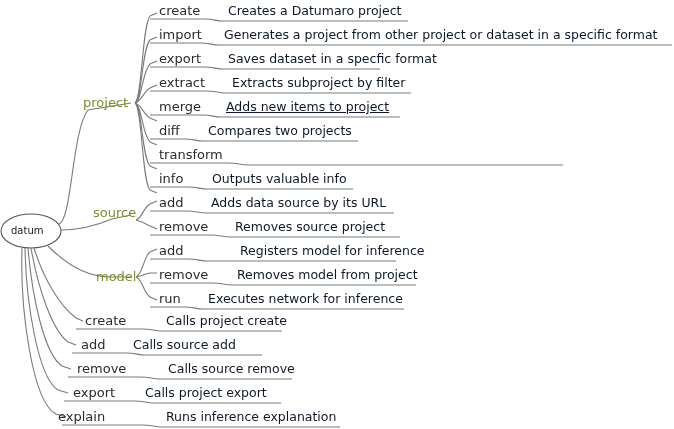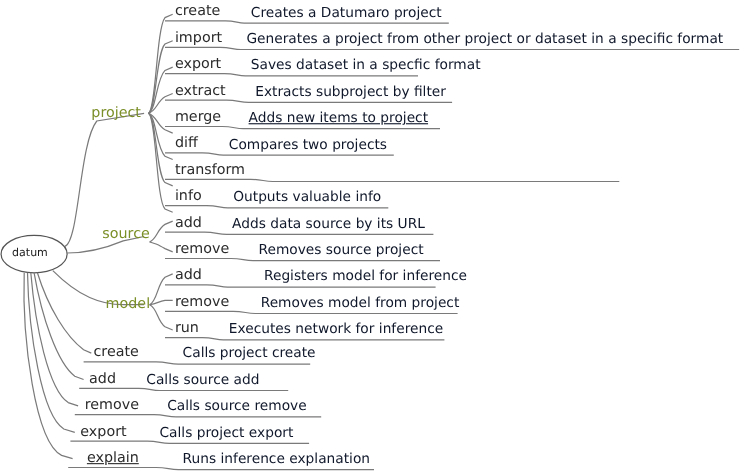--- a/index.html
+++ b/index.html
@@ -140,21 +140,21 @@
   <div class="node-label leaf-label" style="left:159px; top:275px;">remove</div>
   <div class="node-label leaf-label" style="left:159px; top:299px;">run</div>
   <div class="node-label desc-label" style="left:212px; top:251px;margin-left:28px;">Registers model for inference</div>
   <div class="node-label desc-label" style="left:237px; top:275px;">Removes model from project</div>
   <div class="node-label desc-label" style="left:208px; top:299px;">Executes network for inference</div>
 
   <div class="node-label leaf-label" style="left:85px; top:321px;">create</div>
   <div class="node-label leaf-label" style="left:81px; top:345px;">add</div>
   <div class="node-label leaf-label" style="left:77px; top:369px;">remove</div>
   <div class="node-label leaf-label" style="left:73px; top:393px;">export</div>
-  <div class="node-label leaf-label" style="left:79px; top:417px;text-decoration:underline;">explain</div>
+  <div class="node-label leaf-label" style="left:58px; top:417px;">explain</div>
 
   <div class="node-label desc-label" style="left:166px; top:321px;">Calls project create</div>
   <div class="node-label desc-label" style="left:133px; top:345px;">Calls source add</div>
-  <div class="node-label desc-label" style="left:152px; top:369px;">Calls source remove</div>
+  <div class="node-label desc-label" style="left:168px; top:369px;">Calls source remove</div>
   <div class="node-label desc-label" style="left:145px; top:393px;">Calls project export</div>
   <div class="node-label desc-label" style="left:166px; top:417px;">Runs inference explanation</div>
 
 </div>
 
 </body></html>

